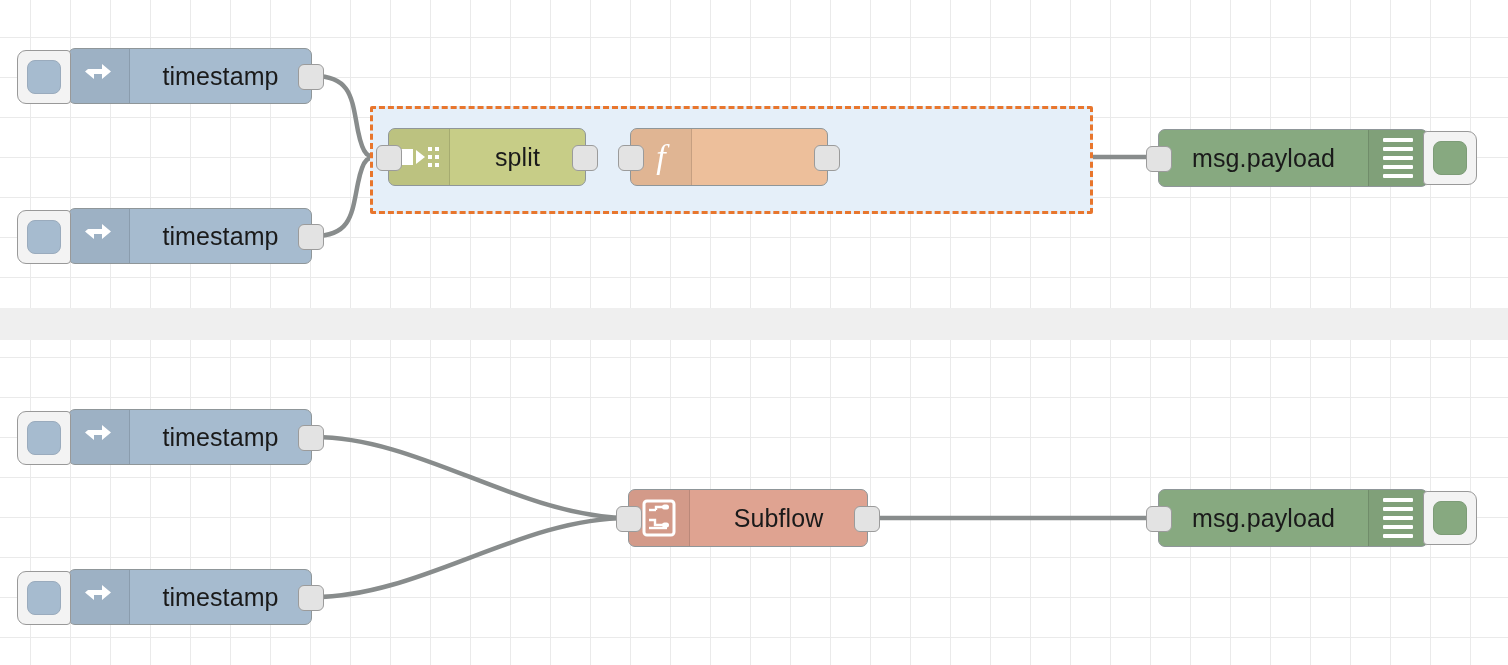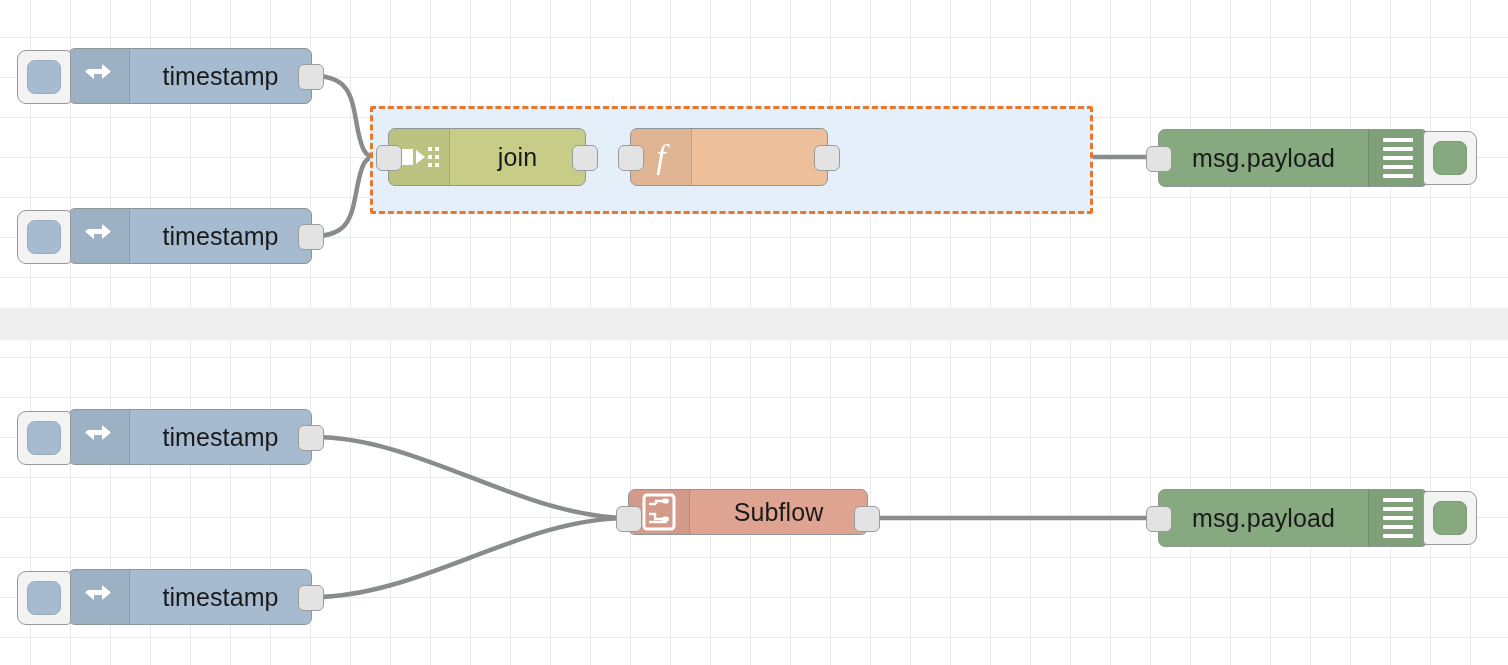--- a/index.html
+++ b/index.html
@@ -237,21 +237,21 @@
         <g fill="#ffffff">
           <rect x="30" y="4" width="4" height="4"></rect>
             <rect x="37" y="4" width="4" height="4"></rect>
           <rect x="30" y="12" width="4" height="4"></rect>
             <rect x="37" y="12" width="4" height="4"></rect>
           <rect x="30" y="20" width="4" height="4"></rect>
             <rect x="37" y="20" width="4" height="4"></rect>
         </g>
       </svg>
     </div>
-    <div class="label center">join</div>
+    <div class="label center">split</div>
     <div class="port in" style="top:16px;"></div>
     <div class="port out" style="top:16px;"></div>
   </div>
 
   <div class="node node-function" style="left:630px;top:128px;width:198px;height:58px;">
     <div class="icon-box">
       <svg class="glyph" width="34" height="40" viewBox="0 0 34 40">
         <text x="17" y="31" font-family="'Liberation Serif', serif" font-size="34" font-style="italic" fill="#ffffff" text-anchor="middle">f</text>
       </svg>
     </div>
@@ -295,21 +295,21 @@
     </div>
     <div class="icon-box">
       <svg class="glyph" width="34" height="34" viewBox="0 0 34 34">
         <path d="M6 10 h14 v-5 l9 7.5 -9 7.5 v-5 h-8 v5 l-9 -7.5 9 -7.5 z" fill="#ffffff"></path>
       </svg>
     </div>
     <div class="label center">timestamp</div>
     <div class="port out" style="top:15px;"></div>
   </div>
 
-  <div class="node node-subflow" style="left:628px;top:489px;width:240px;height:46px;">
+  <div class="node node-subflow" style="left:628px;top:489px;width:240px;height:58px;">
     <div class="icon-box">
       <svg class="glyph" width="36" height="40" viewBox="0 0 36 40">
         <rect x="3" y="3" width="30" height="34" rx="3" fill="none" stroke="#ffffff" stroke-width="3"></rect>
         <g fill="none" stroke="#ffffff" stroke-width="2.4">
           <path d="M8 12 h7"></path>
             <path d="M15 12 v-3 h7"></path>
           <path d="M8 22 h6 v5 h8"></path>
           <path d="M8 30 h18"></path>
         </g>
         <g fill="#ffffff">

